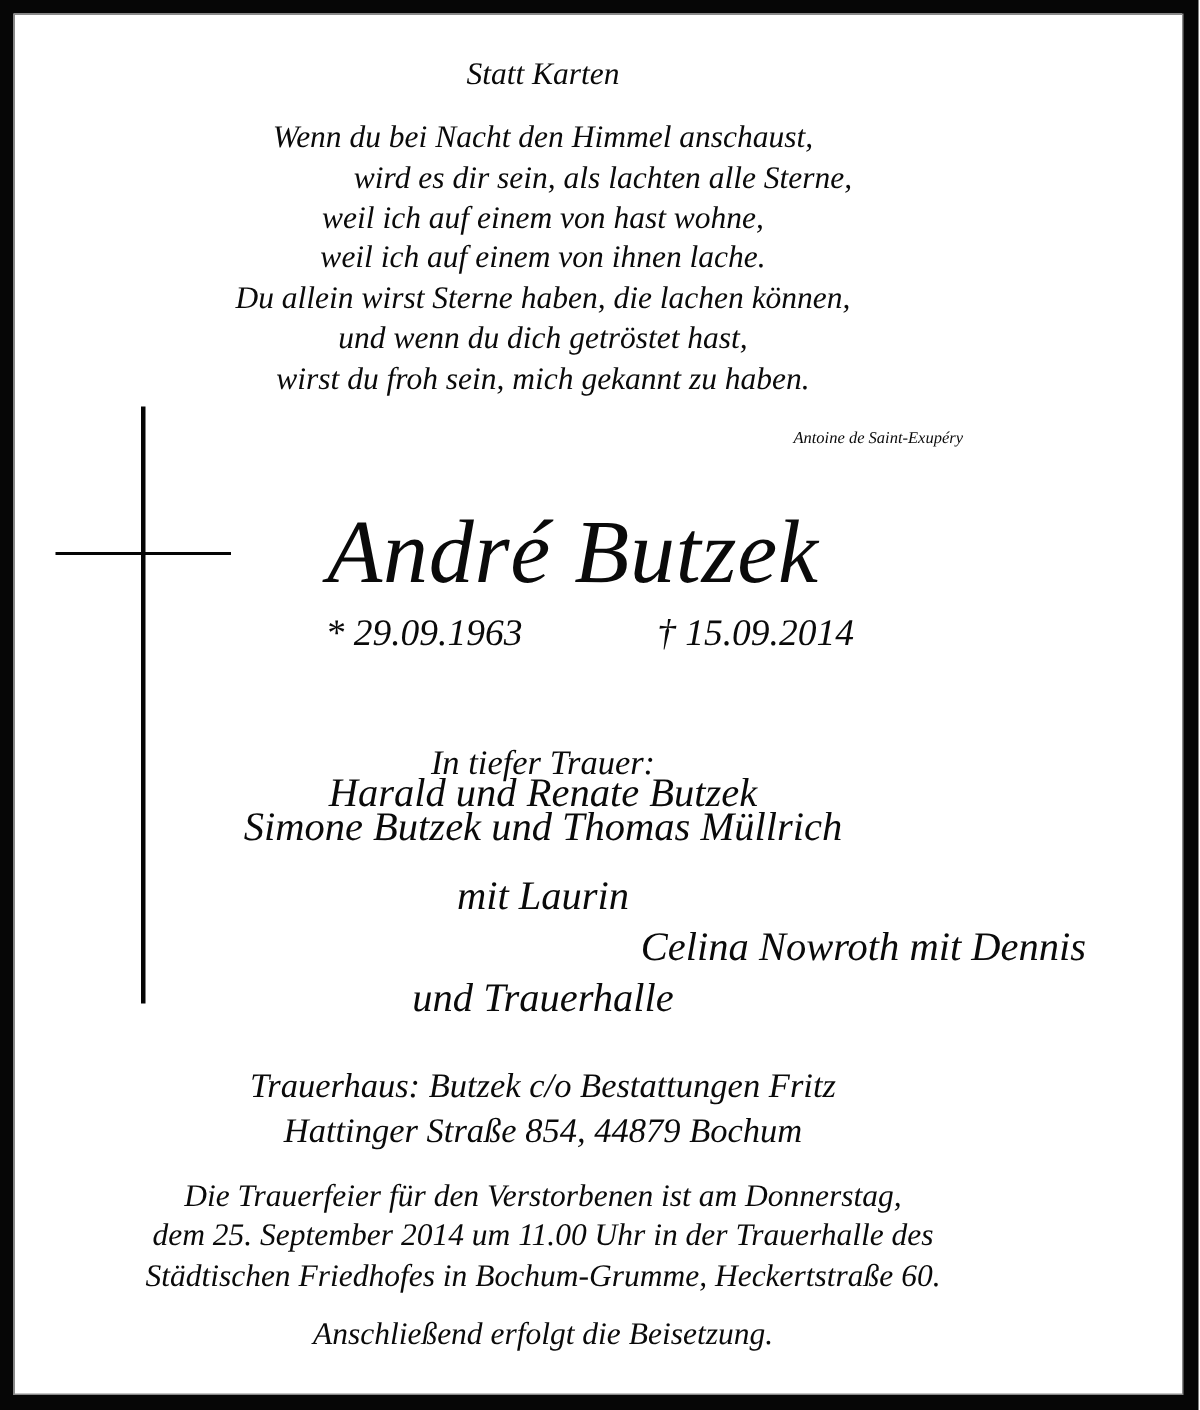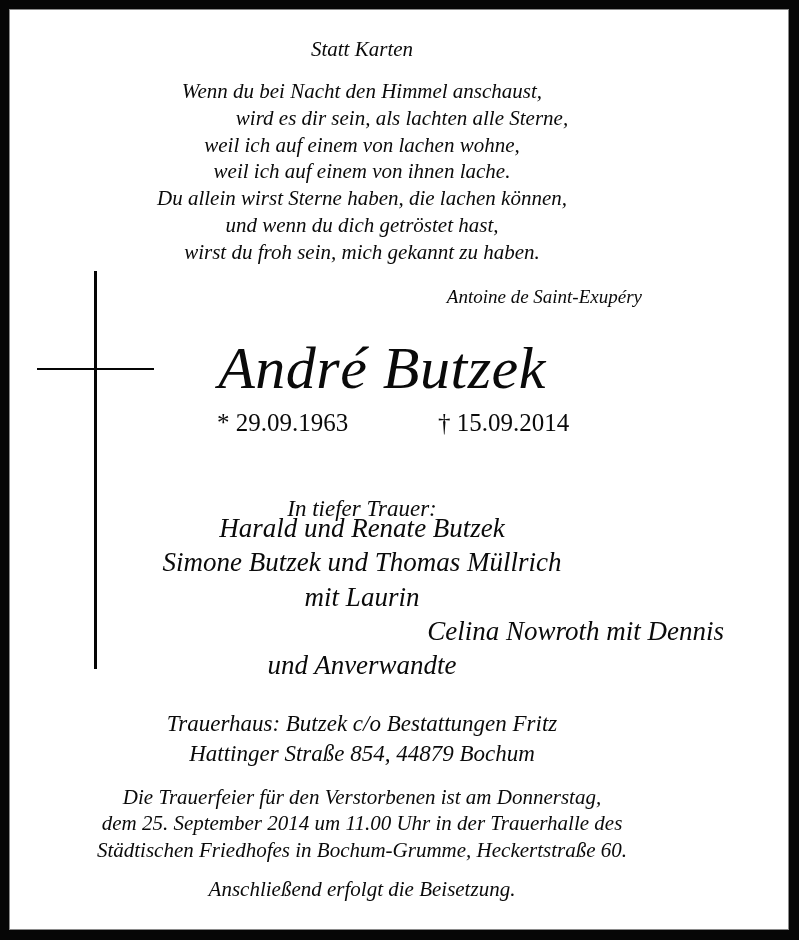--- a/index.html
+++ b/index.html
@@ -49,33 +49,34 @@
     }
     .heading-small {
       font-size: 21px;
     }
     .poem {
       font-size: 21px;
     }
     .attribution {
       position: absolute;
       right: 158px;
-      font-size: 19px;
+      font-size: 11px;
       font-style: italic;
       white-space: nowrap;
       line-height: 1;
     }
     .name {
       font-size: 60px;
       letter-spacing: 0.5px;
       padding-left: 20px;
     }
     .date {
       position: absolute;
       font-size: 25px;
+      font-style: italic;
       white-space: nowrap;
       line-height: 1;
     }
     .mourn-label {
       font-size: 23px;
     }
     .mourner {
       font-size: 27px;
     }
     .address {
@@ -105,44 +106,44 @@
 <body>
 
 <div class="frame"></div>
 <div class="inner-line"></div>
 
 <div class="line heading-small" style="top:39px;">Statt Karten</div>
 
 <div>
   <div class="line poem" style="top:81px;">Wenn du bei Nacht den Himmel anschaust,</div>
   <div class="line poem" style="top:108px;padding-left:40px;">wird es dir sein, als lachten alle Sterne,</div>
-  <div class="line poem" style="top:135px;">weil ich auf einem von lachen wohne,</div>
+  <div class="line poem" style="top:135px;">weil ich auf einem von hast wohne,</div>
   <div class="line poem" style="top:161px;">weil ich auf einem von ihnen lache.</div>
   <div class="line poem" style="top:188px;">Du allein wirst Sterne haben, die lachen können,</div>
   <div class="line poem" style="top:215px;">und wenn du dich getröstet hast,</div>
   <div class="line poem" style="top:242px;">wirst du froh sein, mich gekannt zu haben.</div>
   <div class="attribution" style="top:287px;">Antoine de Saint-Exupéry</div>
 </div>
 
 <div>
   <div class="cross-v"></div>
   <div class="cross-h"></div>
 </div>
 
 <div class="line name" style="top:338px;">André Butzek</div>
 <div class="date" style="left:217px; top:410px;">* 29.09.1963</div>
 <div class="date" style="left:438px; top:410px;">† 15.09.2014</div>
 
 <div class="line mourn-label" style="top:497px;">In tiefer Trauer:</div>
 <div>
   <div class="line mourner" style="top:515px;">Harald und Renate Butzek</div>
-  <div class="line mourner" style="top:549px;font-style:italic;">Simone Butzek und Thomas Müllrich</div>
+  <div class="line mourner" style="top:538px;font-style:italic;">Simone Butzek und Thomas Müllrich</div>
   <div class="line mourner" style="top:584px;">mit Laurin</div>
   <div class="line mourner" style="top:618px;text-align:right;">Celina Nowroth mit Dennis</div>
-  <div class="line mourner" style="top:652px;">und Anverwandte</div>
+  <div class="line mourner" style="top:652px;">und Trauerhalle</div>
 </div>
 
 <div>
   <div class="line address" style="top:712px;">Trauerhaus: Butzek c/o Bestattungen Fritz</div>
   <div class="line address" style="top:742px;">Hattinger Straße 854, 44879 Bochum</div>
 </div>
 
 <div>
   <div class="line ceremony" style="top:787px;">Die Trauerfeier für den Verstorbenen ist am Donnerstag,</div>
   <div class="line ceremony" style="top:813px;">dem 25. September 2014 um 11.00 Uhr in der Trauerhalle des</div>

